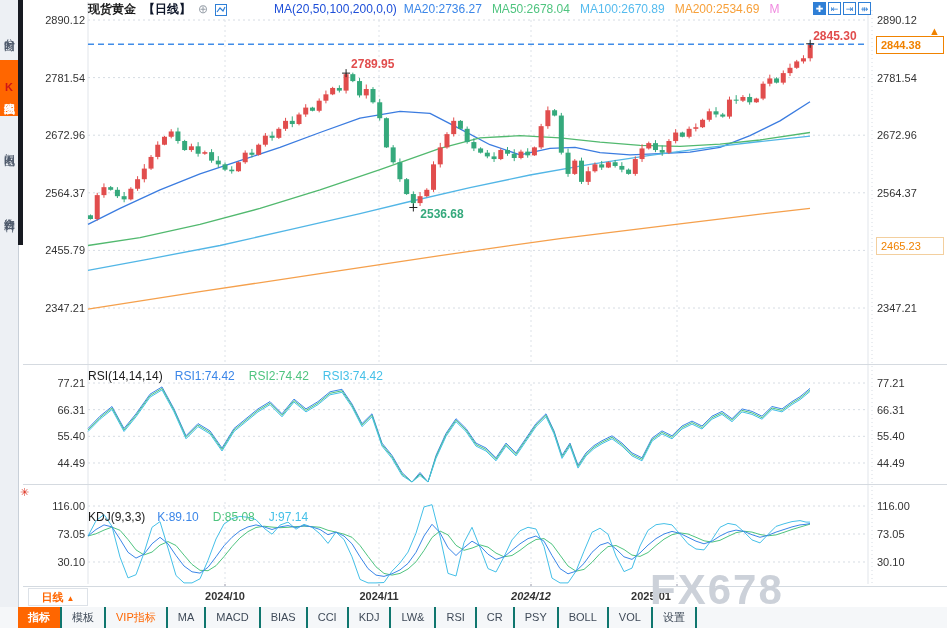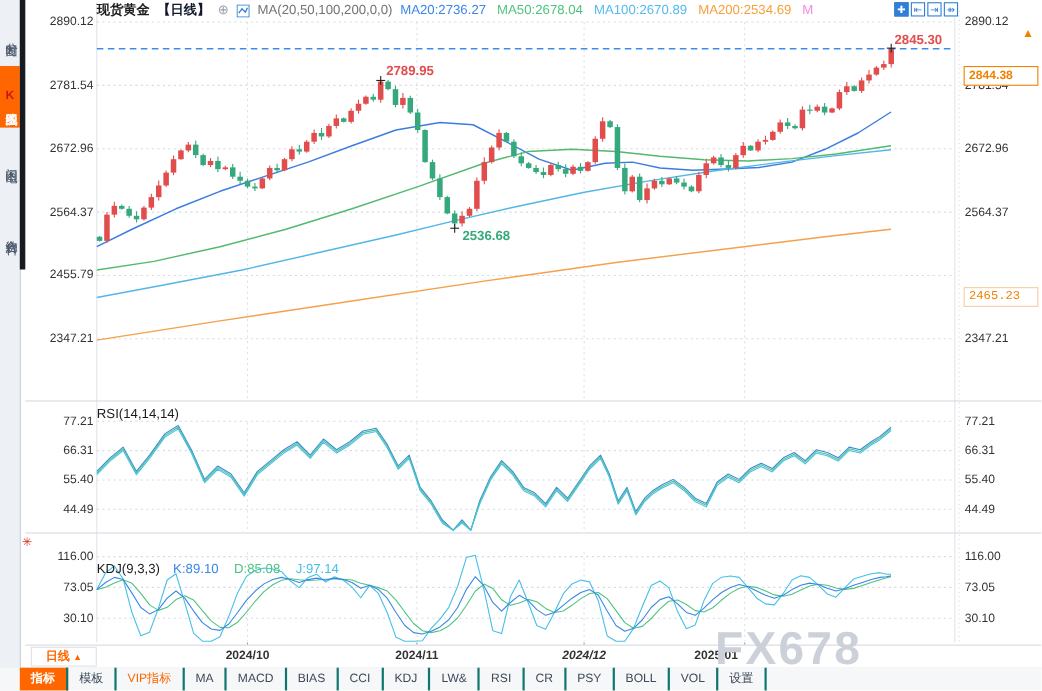--- a/index.html
+++ b/index.html
@@ -11,32 +11,32 @@
   .sidebar-tab{position:absolute;left:0;width:18px;writing-mode:vertical-rl;text-orientation:upright;
     font-size:11px;color:#4a5668;letter-spacing:1px;display:flex;align-items:center;justify-content:center;cursor:pointer;}
   .sidebar-tab.active{background:#ff6600;color:#fff;font-weight:bold;}
   .sidebar-tab.active .first{color:#cf1616;}
   
   .hdr{position:absolute;left:88px;top:1px;height:16px;display:flex;align-items:center;gap:7px;
     font-size:12px;white-space:nowrap;z-index:3;}
   .hdr .sym{font-weight:bold;color:#1c1c1c;}
   .hdr .per{color:#0f172a;font-weight:bold;}
   .hdr .plus{color:#9aa2ab;font-size:12px;}
-  .hdr .malab{color:#737373;}
+  .hdr .malab{color:#1d4ed8;margin-left:40px;}
   .icons{position:absolute;left:813px;top:2px;display:flex;gap:2px;z-index:3;}
   .icons .ic{width:13px;height:13px;border:1px solid #2f7fd6;color:#2f7fd6;font-size:9px;line-height:12px;
     text-align:center;box-sizing:border-box;background:#fff;cursor:pointer;}
   .icons .ic.fill{background:#2f7fd6;color:#fff;}
   
   .ylab{position:absolute;font-size:11px;color:#333;z-index:2;}
   .ylab.l{left:30px;width:55px;text-align:right;}
   .ylab.r{left:877px;width:66px;text-align:left;}
   .pricebox{position:absolute;left:876px;width:62px;height:16px;border:1px solid #f08200;color:#f08200;
-    font-size:11px;font-weight:bold;line-height:16px;padding-left:4px;background:#fff;z-index:3;margin-top:24px;}
-  .pricebox.soft{border-color:#f3cf9e;font-weight:normal;font-family:Liberation Mono, monospace;}
+    font-size:11px;font-weight:bold;line-height:16px;padding-left:4px;background:#fff;z-index:3;}
+  .pricebox.soft{border-color:#f3cf9e;font-weight:normal;}
   .uparrow{position:absolute;left:929px;color:#f08200;font-size:11px;z-index:3;}
   
   .phdr{position:absolute;left:88px;display:flex;gap:12px;font-size:12px;z-index:3;white-space:nowrap;}
   .phdr .name{color:#1c1c1c;}
   .divider{position:absolute;left:23px;right:0;height:1px;background:#d5dae0;z-index:2;}
   .gear{position:absolute;left:20px;top:486px;color:#dd3322;font-size:11px;z-index:3;cursor:pointer;}
   
   .anno{position:absolute;font-size:12px;font-weight:bold;z-index:3;white-space:nowrap;}
   
   .xrow{position:absolute;left:23px;right:0;top:586px;height:20px;background:#fff;
@@ -384,20 +384,21 @@
       <div class="ylab r" style="top:527.99481px">73.05</div>
       <div class="ylab l" style="top:555.9896200000001px">30.10</div>
       <div class="ylab r" style="top:555.9896200000001px">30.10</div>
       <div class="pricebox" style="top:36.263911145493616px">2844.38</div>
       <div class="pricebox soft" style="top:237.3933801182516px">2465.23</div>
       <div class="uparrow" style="top:25.263911145493616px">▲</div>
     </div>
 
   <div class="phdr" style="top:369px">
     <span class="name">RSI(14,14,14)</span>
+    <span id="rsi-values"><span style="color: rgb(59, 134, 232); margin-right: 14px;">RSI1:74.42</span><span style="color: rgb(79, 196, 127); margin-right: 14px;">RSI2:74.42</span><span style="color: rgb(69, 192, 232); margin-right: 14px;">RSI3:74.42</span></span>
   </div>
   <div class="phdr" style="top:510px">
     <span class="name">KDJ(9,3,3)</span>
     <span id="kdj-values"><span style="color: rgb(59, 134, 232); margin-right: 14px;">K:89.10</span><span style="color: rgb(79, 196, 127); margin-right: 14px;">D:85.08</span><span style="color: rgb(69, 192, 232); margin-right: 14px;">J:97.14</span></span>
   </div>
 
   <span class="gear">✳</span>
 
   <div class="divider" style="top:364px"></div>
   <div class="divider" style="top:484px"></div>

